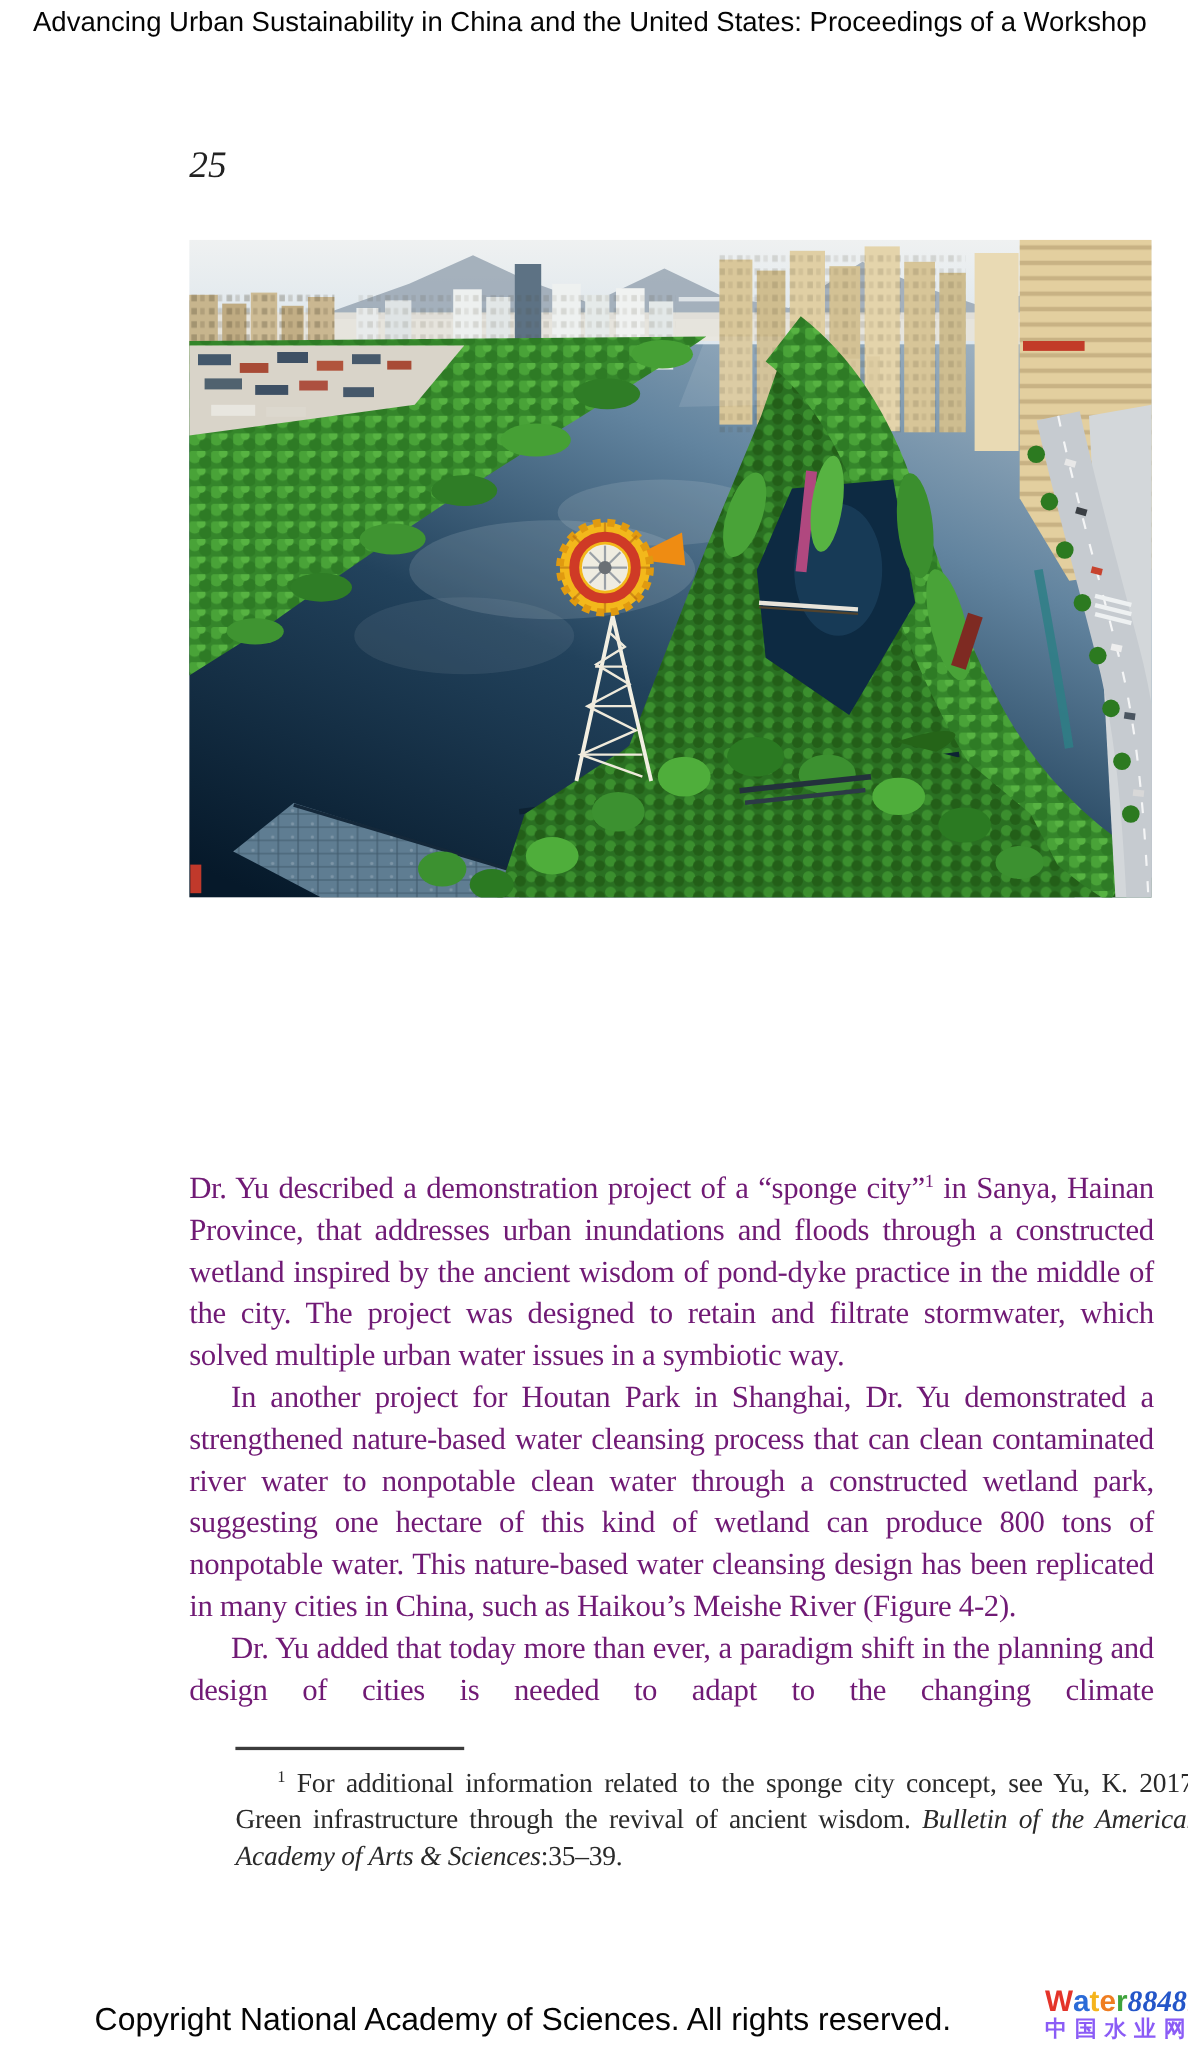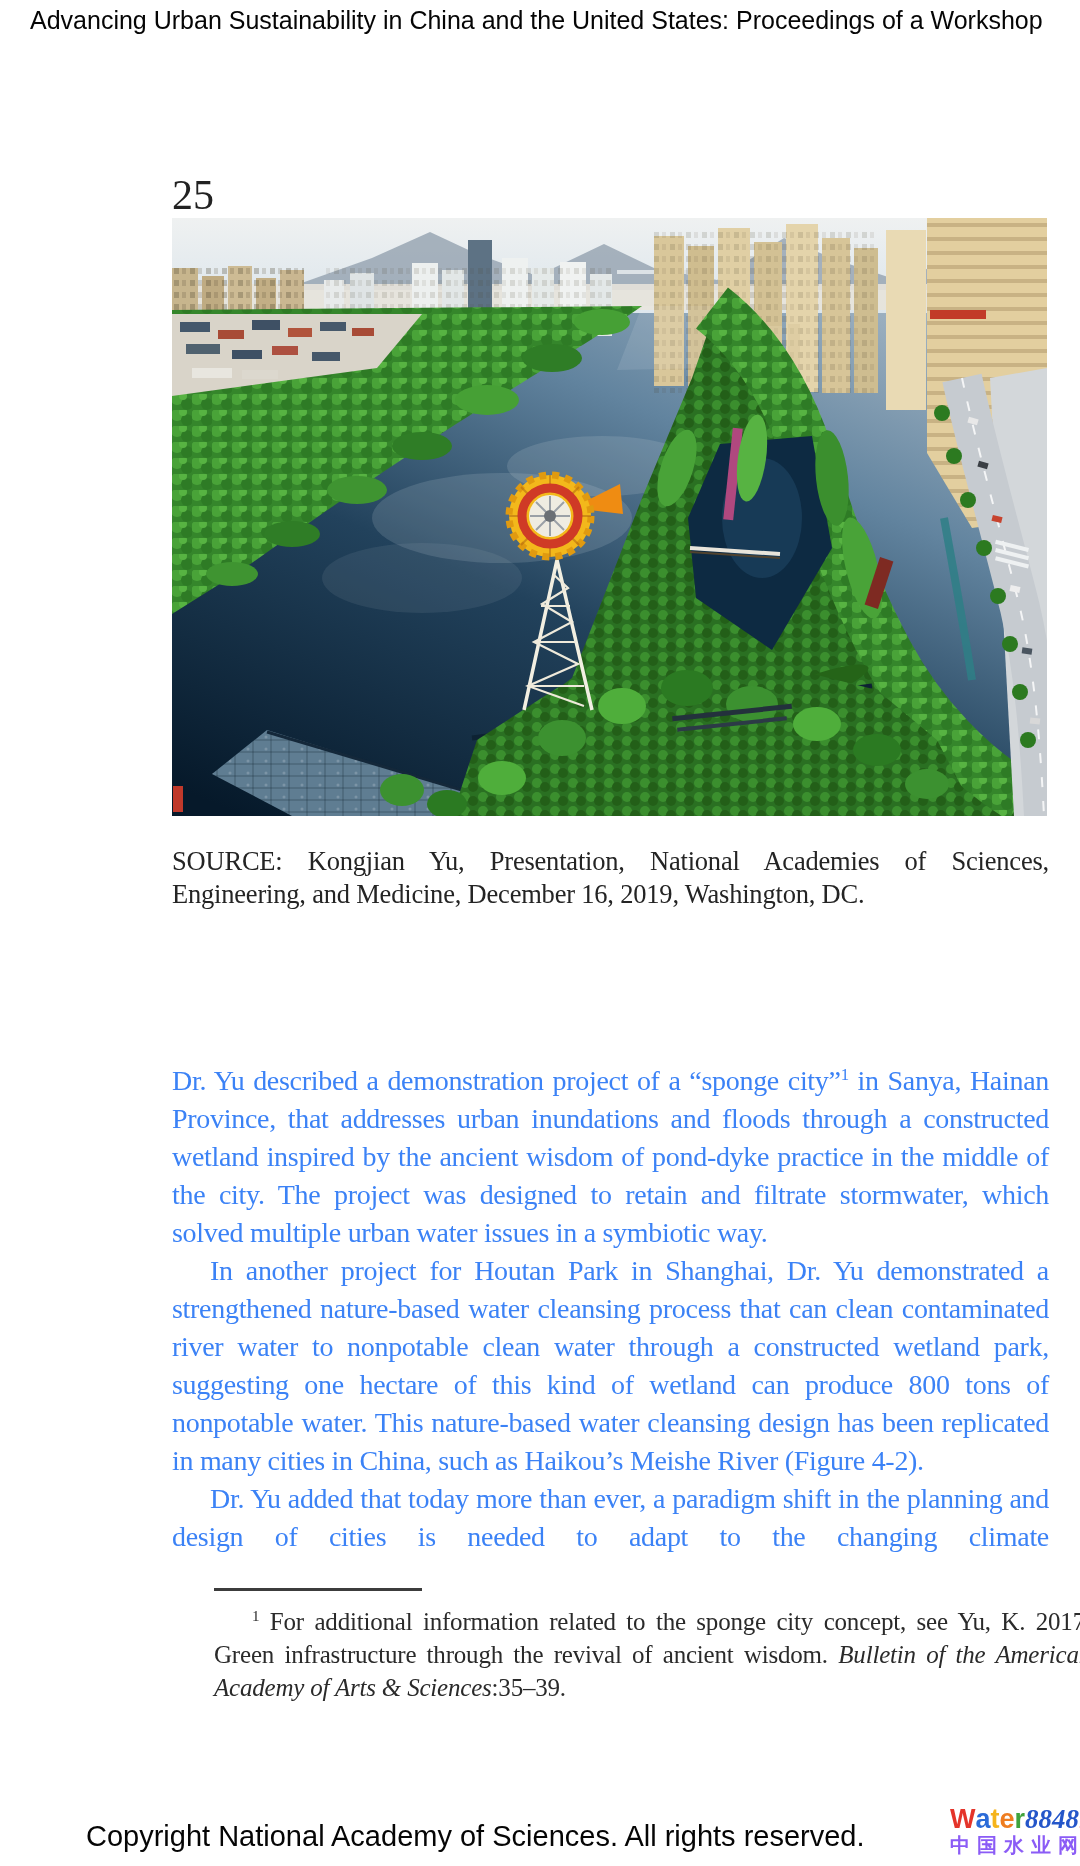--- a/index.html
+++ b/index.html
@@ -12,34 +12,34 @@
     font-family:"Liberation Sans", sans-serif;font-size:25px;color:#050505;
     white-space:nowrap;
   }
   .running-head{
     position:absolute;left:172px;top:132px;width:877px;
     display:flex;justify-content:space-between;align-items:baseline;
   }
   .running-title{
     font-style:italic;font-size:27px;letter-spacing:0.8px;color:#2e2e2e;
   }
-  .page-number{font-size:42px;color:#222;margin-top:39px;}
+  .page-number{font-style:italic;font-size:34px;color:#222;}
   .figure-photo{
     position:absolute;left:172px;top:218px;width:875px;height:598px;display:block;
   }
   .fig-caption-block{
     position:absolute;left:172px;top:845px;width:877px;
     font-size:26.5px;line-height:33px;text-align:justify;color:#242424;
     letter-spacing:-0.2px;
   }
   .fig-caption-block p{margin:0;}
   .fig-label{font-weight:bold;margin-right:12px;color:#161616;}
   .body-block{
     position:absolute;left:172px;top:1062px;width:877px;
-    font-size:28px;line-height:38px;text-align:justify;color:#3b82f6;
+    font-size:28px;line-height:38px;text-align:justify;color:#701a75;
     letter-spacing:-0.3px;
   }
   .body-block p{margin:0;}
   .body-block p.indent{text-indent:38px;}
   .body-block p.justify-last{text-align-last:justify;}
   sup{font-size:60%;line-height:0;vertical-align:super;}
   .footnote-block{
     position:absolute;left:172px;top:1588px;width:877px;
     font-size:25px;line-height:33px;text-align:justify;color:#2a2a2a;
     letter-spacing:-0.2px;
@@ -288,21 +288,20 @@
           <line x1="-20" y1="0" x2="20" y2="0"></line>
         <line x1="-14" y1="-14" x2="14" y2="14"></line>
           <line x1="-14" y1="14" x2="14" y2="-14"></line>
       </g>
       <circle r="6" fill="#6b7075"></circle>
     </g>
   </g>
 </svg>
 
 <div class="fig-caption-block">
-  <p>SOURCE: Kongjian Yu, Presentation, National Academies of Sciences, Engineering, and Medicine, December 16, 2019, Washington, DC.</p>
 </div>
 
 <div class="body-block">
   <p><span>Dr. Yu described a demonstration project of a “sponge city”</span><sup>1</sup><span> in Sanya, Hainan Province, that addresses urban inundations and floods through a constructed wetland inspired by the ancient wisdom of pond-dyke practice in the middle of the city. The project was designed to retain and filtrate stormwater, which solved multiple urban water issues in a symbiotic way.</span></p>
   <p class="indent">In another project for Houtan Park in Shanghai, Dr. Yu demonstrated a strengthened nature-based water cleansing process that can clean contaminated river water to nonpotable clean water through a constructed wetland park, suggesting one hectare of this kind of wetland can produce 800 tons of nonpotable water. This nature-based water cleansing design has been replicated in many cities in China, such as Haikou’s Meishe River (Figure 4-2).</p>
   <p class="indent justify-last">Dr. Yu added that today more than ever, a paradigm shift in the planning and design of cities is needed to adapt to the changing climate</p>
 </div>
 
 <div class="footnote-block">
   <div class="fn-rule"></div>

